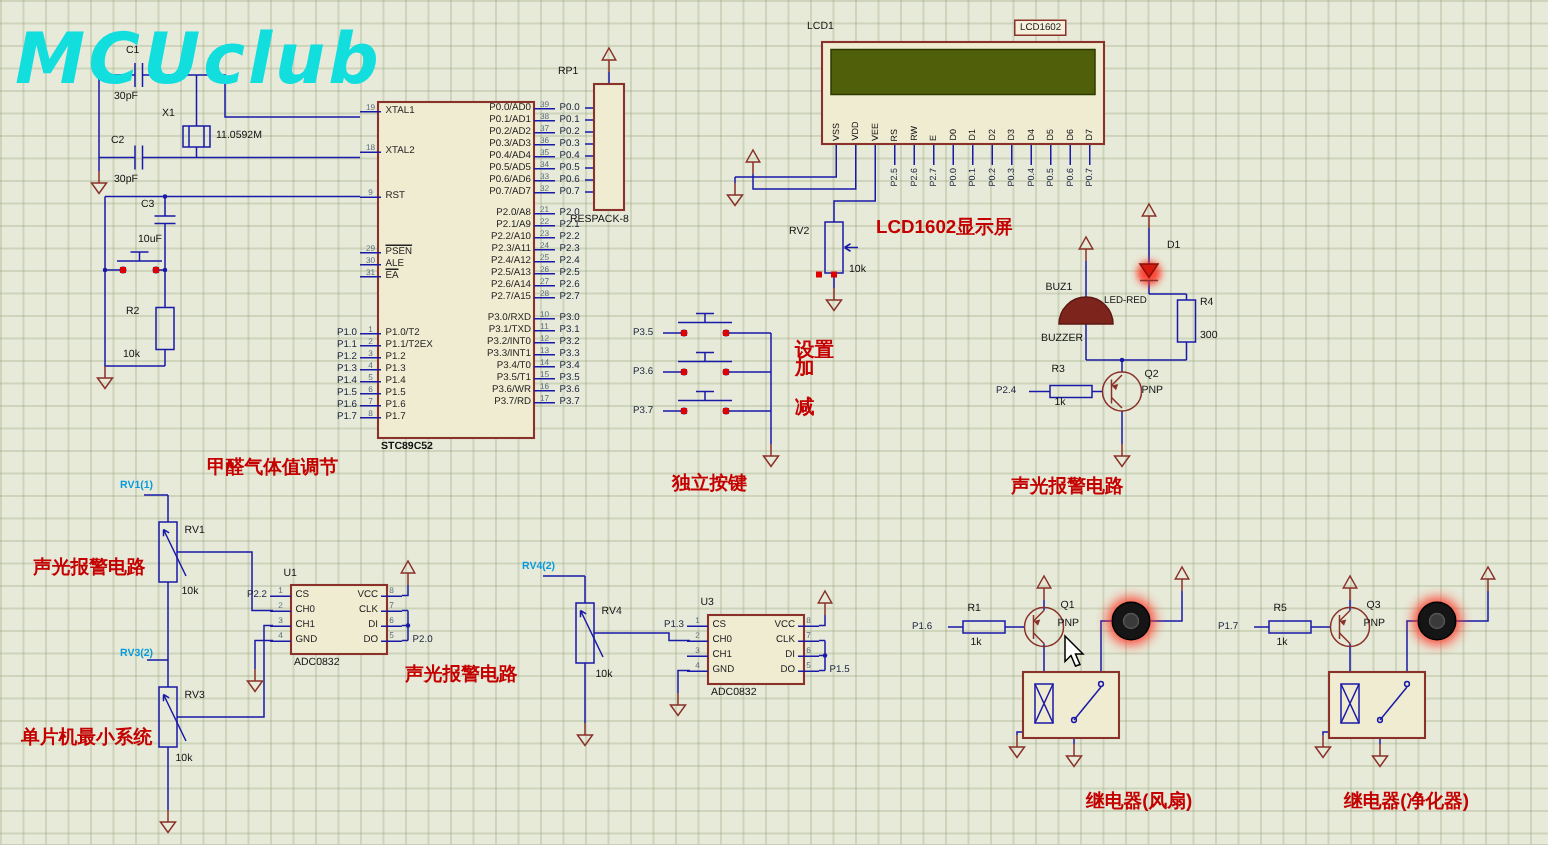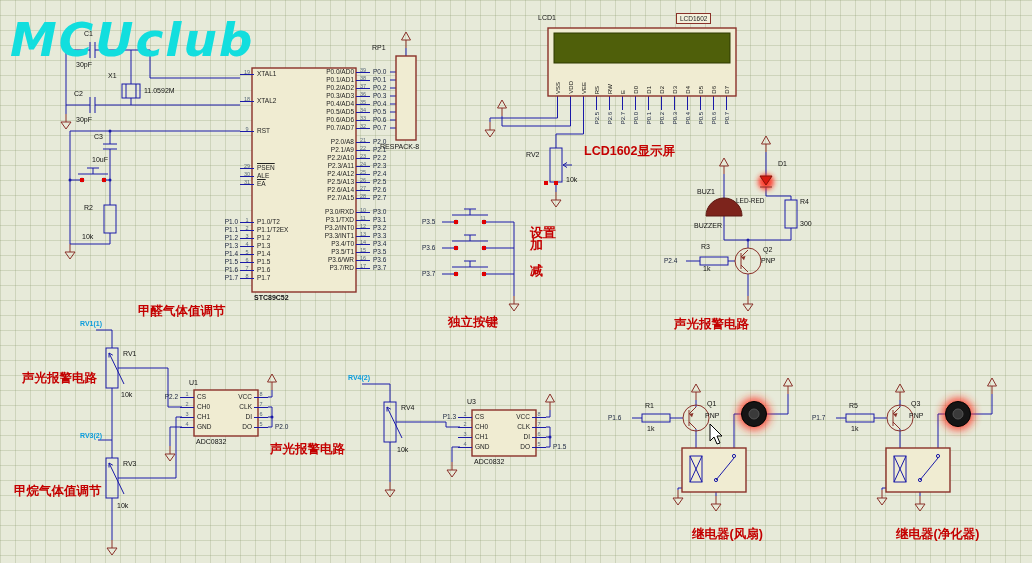--- a/index.html
+++ b/index.html
@@ -633,21 +633,21 @@
 <div class="lbl net" style="left:664px;top:257px">P2.4</div>
 <div class="lbl cap" style="left:674px;top:318px">声光报警电路</div>
 
 <div class="lbl cyan" style="left:80px;top:320px">RV1(1)</div>
 <div class="lbl" style="left:123px;top:350px">RV1</div>
 <div class="lbl" style="left:121px;top:391px">10k</div>
 <div class="lbl cap" style="left:22px;top:372px">声光报警电路</div>
 <div class="lbl cyan" style="left:80px;top:432px">RV3(2)</div>
 <div class="lbl" style="left:123px;top:460px">RV3</div>
 <div class="lbl" style="left:117px;top:502px">10k</div>
-<div class="lbl cap" style="left:14px;top:485px">甲烷气体值调节</div>
+<div class="lbl cap" style="left:14px;top:485px">单片机最小系统</div>
 <div class="lbl" style="left:189px;top:379px">U1</div>
 <div class="lbl" style="left:196px;top:438px">ADC0832</div>
 <div class="prows" style="left:160px;top:392px">
 
 <div class="prow left adcL h10">
     <span class="nt">P2.2</span>
         <span class="no">1</span>
         <span class="nm">CS</span>
   </div>
       <div class="prow left adcL h10">
@@ -741,21 +741,21 @@
         <span class="no">5</span>
         <span class="nt">P1.5</span>
   </div>
     </div>
 
 <div class="lbl net" style="left:608px;top:414px">P1.6</div>
 <div class="lbl" style="left:645px;top:402px">R1</div>
 <div class="lbl" style="left:647px;top:425px">1k</div>
 <div class="lbl" style="left:707px;top:400px">Q1</div>
 <div class="lbl" style="left:705px;top:412px">PNP</div>
-<div class="lbl cap" style="left:692px;top:528px">继电器(风扇)</div>
+<div class="lbl cap" style="left:724px;top:528px">继电器(风扇)</div>
 
 <div class="lbl net" style="left:812px;top:414px">P1.7</div>
 <div class="lbl" style="left:849px;top:402px">R5</div>
 <div class="lbl" style="left:851px;top:425px">1k</div>
 <div class="lbl" style="left:911px;top:400px">Q3</div>
 <div class="lbl" style="left:909px;top:412px">PNP</div>
 <div class="lbl cap" style="left:896px;top:528px">继电器(净化器)</div>
 
 </div>
 

